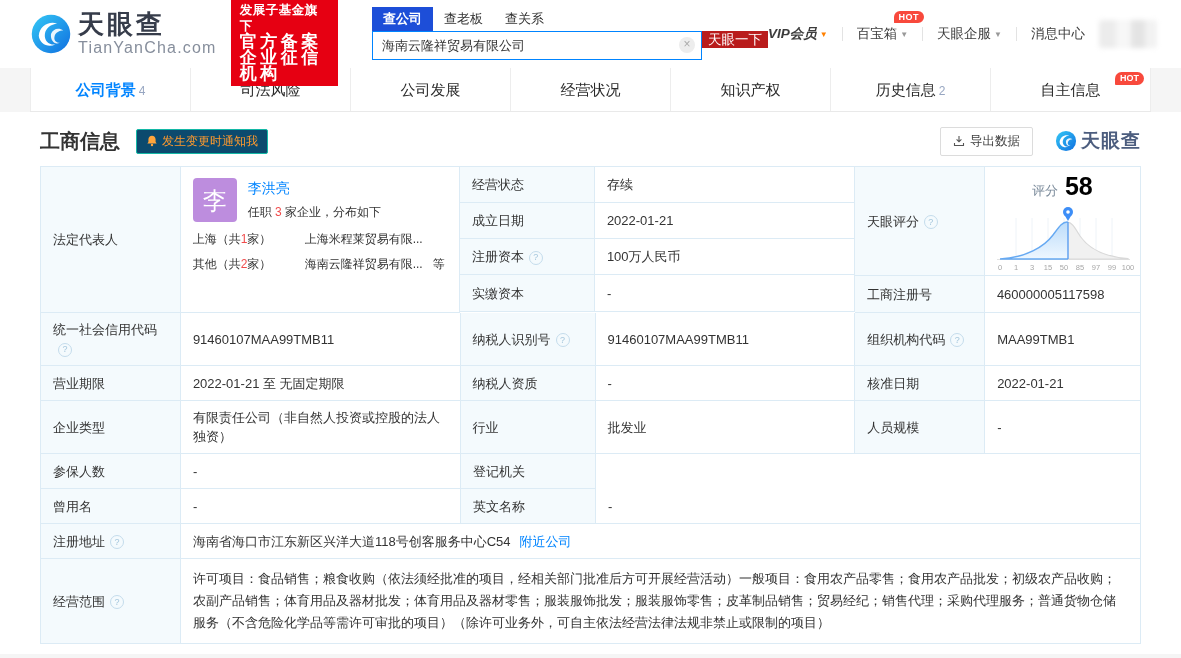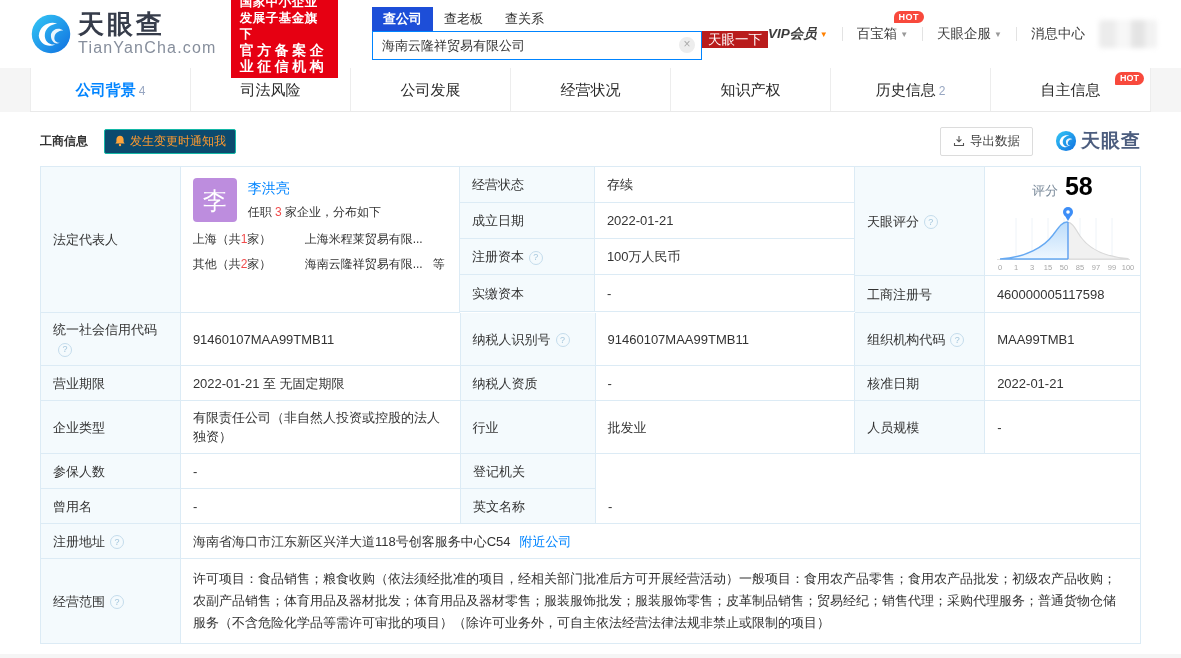--- a/index.html
+++ b/index.html
@@ -16,21 +16,21 @@
   .logo { display: flex; align-items: center; cursor: pointer; }
   .logo-icon { width: 42px; height: 42px; }
   .logo-txt { margin-left: 6px; }
   .logo-title { font-size: 26px; font-weight: bold; color: #363c4a; letter-spacing: 3px; line-height: 26px; }
   .logo-sub { font-size: 16px; color: #868e9c; letter-spacing: 1.2px; margin-top: 2px; }
   .gov-badge {
     margin-left: 14px; background: #e60012; color: #fff; width: 176px;
     padding: 4px 9px; font-weight: bold;
   }
   .gov-badge .l1 { font-size: 12.5px; line-height: 16px; letter-spacing: 0.5px; }
-  .gov-badge .l2 { font-size: 14px; line-height: 16px; letter-spacing: 3.5px; }
+  .gov-badge .l2 { font-size: 17px; line-height: 16px; letter-spacing: 3.5px; }
   .search { margin-left: 34px; width: 396px; }
   .search-tabs { display: flex; height: 23px; align-items: flex-end; }
   .search-tab { font-size: 13px; padding: 3px 11px; color: #333; cursor: pointer; }
   .search-tab.active { background: #1d4ed8; color: #fff; font-weight: bold; }
   .search-row { display: flex; }
   .search-input-wrap {
     position: relative; width: 330px; height: 29px;
     border: 1px solid #0084ff; background: #fff; display: flex; align-items: center;
   }
   .search-input {
@@ -71,21 +71,21 @@
   .nav-tab:first-child { border-left: 1px solid #ededed; }
   .nav-tab.active { color: #0084ff; font-weight: bold; }
   .nav-count { font-size: 12px; color: #97a6c1; margin-left: 3px; font-weight: normal; }
   .nav-hot {
     position: absolute; top: 4px; right: 6px; background: #f8493c; color: #fff; font-size: 9px;
     font-weight: bold; padding: 1px 5px; border-radius: 7px 7px 7px 1px; line-height: 11px;
   }
   
   .section { background: #fff; padding: 14px 40px 10px 40px; }
   .sec-head { display: flex; align-items: center; height: 30px; }
-  .sec-title { font-size: 12px; font-weight: bold; color: #333; }
+  .sec-title { font-size: 20px; font-weight: bold; color: #333; }
   .notify-btn {
     margin-left: 16px; display: inline-flex; align-items: center; gap: 4px;
     border: 1px solid #14b8a6; background: #0c4a6e; color: #ff9a2e; font-size: 12px;
     padding: 3px 9px; border-radius: 2px; cursor: pointer;
   }
   .sec-right { margin-left: auto; display: flex; align-items: center; }
   .export-btn {
     display: inline-flex; align-items: center; gap: 5px; border: 1px solid #dcdcdc; background: #fff;
     color: #404040; font-size: 12.5px; padding: 5px 12px; border-radius: 2px; cursor: pointer;
   }

